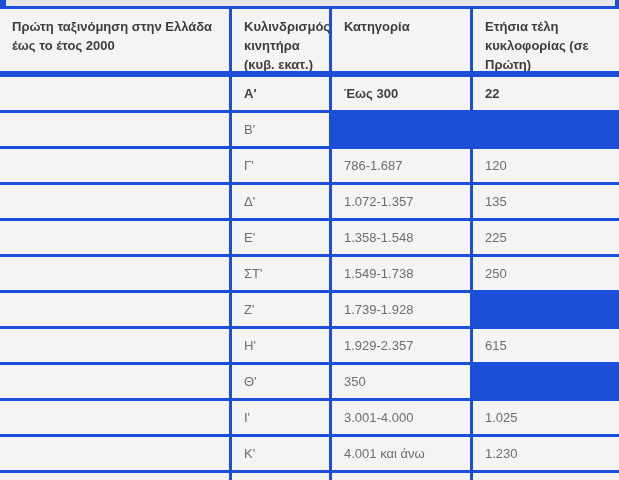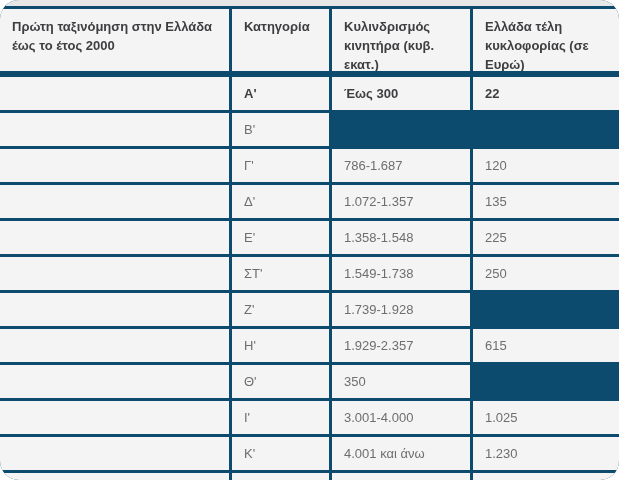--- a/index.html
+++ b/index.html
@@ -5,23 +5,22 @@
   html, body {
     margin: 0;
     padding: 0;
     background: #ffffff;
     font-family: "Liberation Sans", "DejaVu Sans", sans-serif;
   }
   .screen {
     position: relative;
     width: 619px;
     height: 480px;
-    background: #0c4a6e;
+    background: #1d4ed8;
     overflow: hidden;
-    border-radius: 19px;
   }
   .top-strip {
     position: absolute;
     top: 0;
     left: 6px;
     width: 609px;
     height: 6px;
     background: #e7e7e8;
   }
   .tax-table {
@@ -70,23 +69,23 @@
 </head>
 <body>
 
 <div class="screen">
   <div class="top-strip"></div>
 
   <div class="tax-table">
 
     <div class="t-row header-row">
       <div class="cell">Πρώτη ταξινόμηση στην Ελλάδα έως το έτος 2000</div>
+      <div class="cell">Κυλινδρισμός κινητήρα (κυβ. εκατ.)</div>
       <div class="cell">Κατηγορία</div>
-      <div class="cell">Κυλινδρισμός κινητήρα (κυβ. εκατ.)</div>
-      <div class="cell">Ελλάδα τέλη κυκλοφορίας (σε Ευρώ)</div>
+      <div class="cell">Ετήσια τέλη κυκλοφορίας (σε Πρώτη)</div>
     </div>
 
     <div class="t-row data-row bold-row">
       <div class="cell"></div>
       <div class="cell">Α'</div>
       <div class="cell">Έως 300</div>
       <div class="cell">22</div>
     </div>
 
     <div class="t-row data-row">

